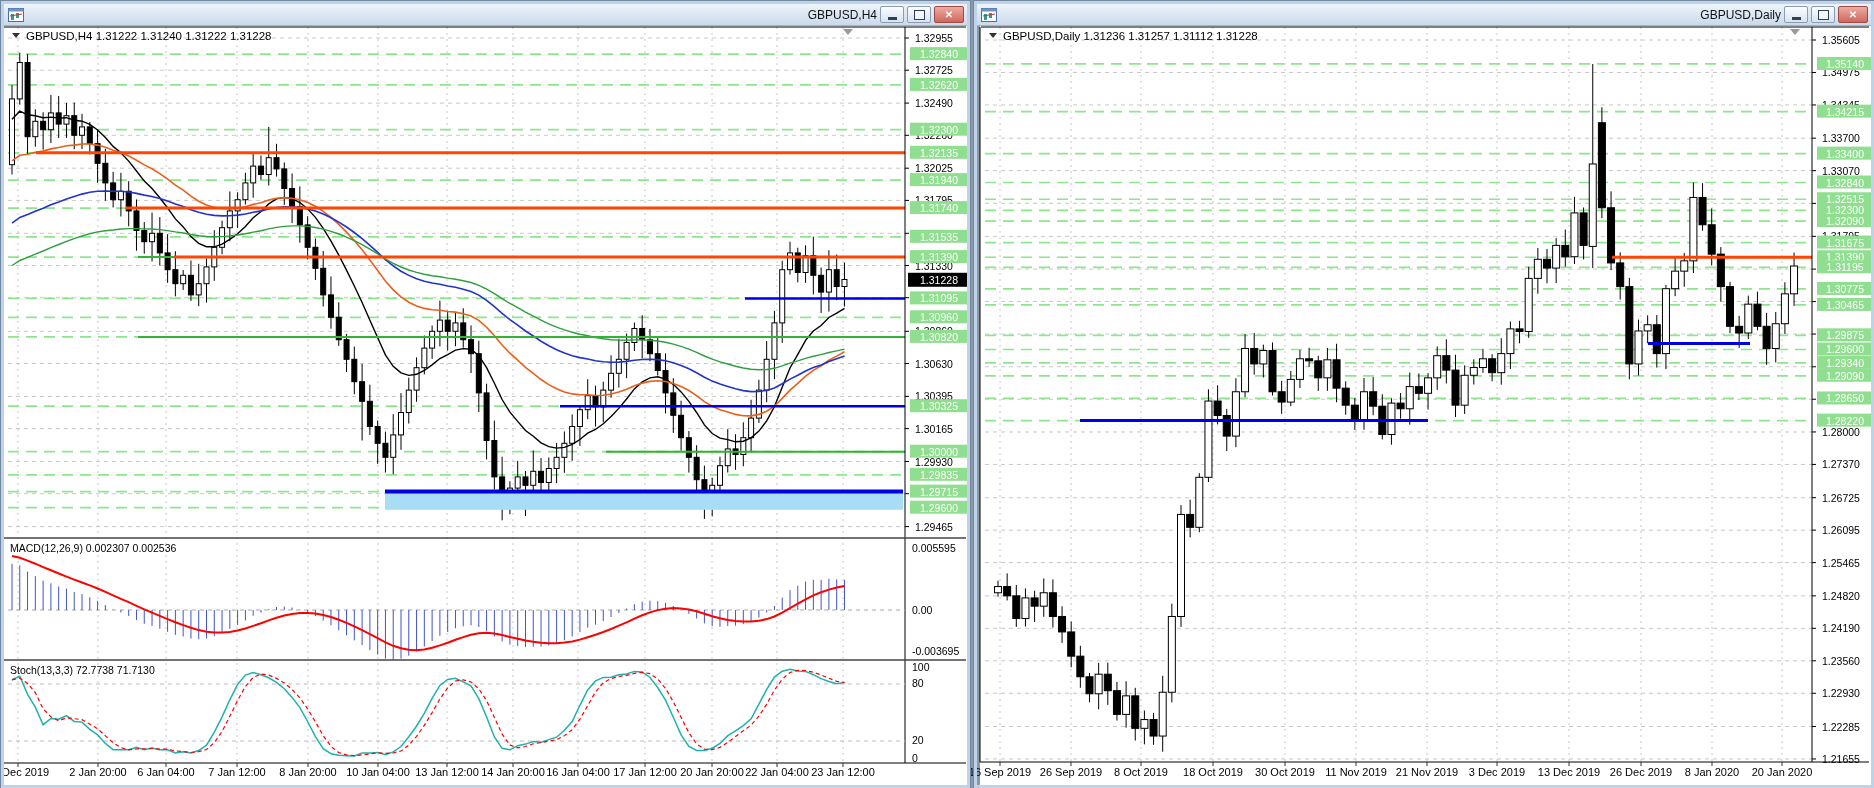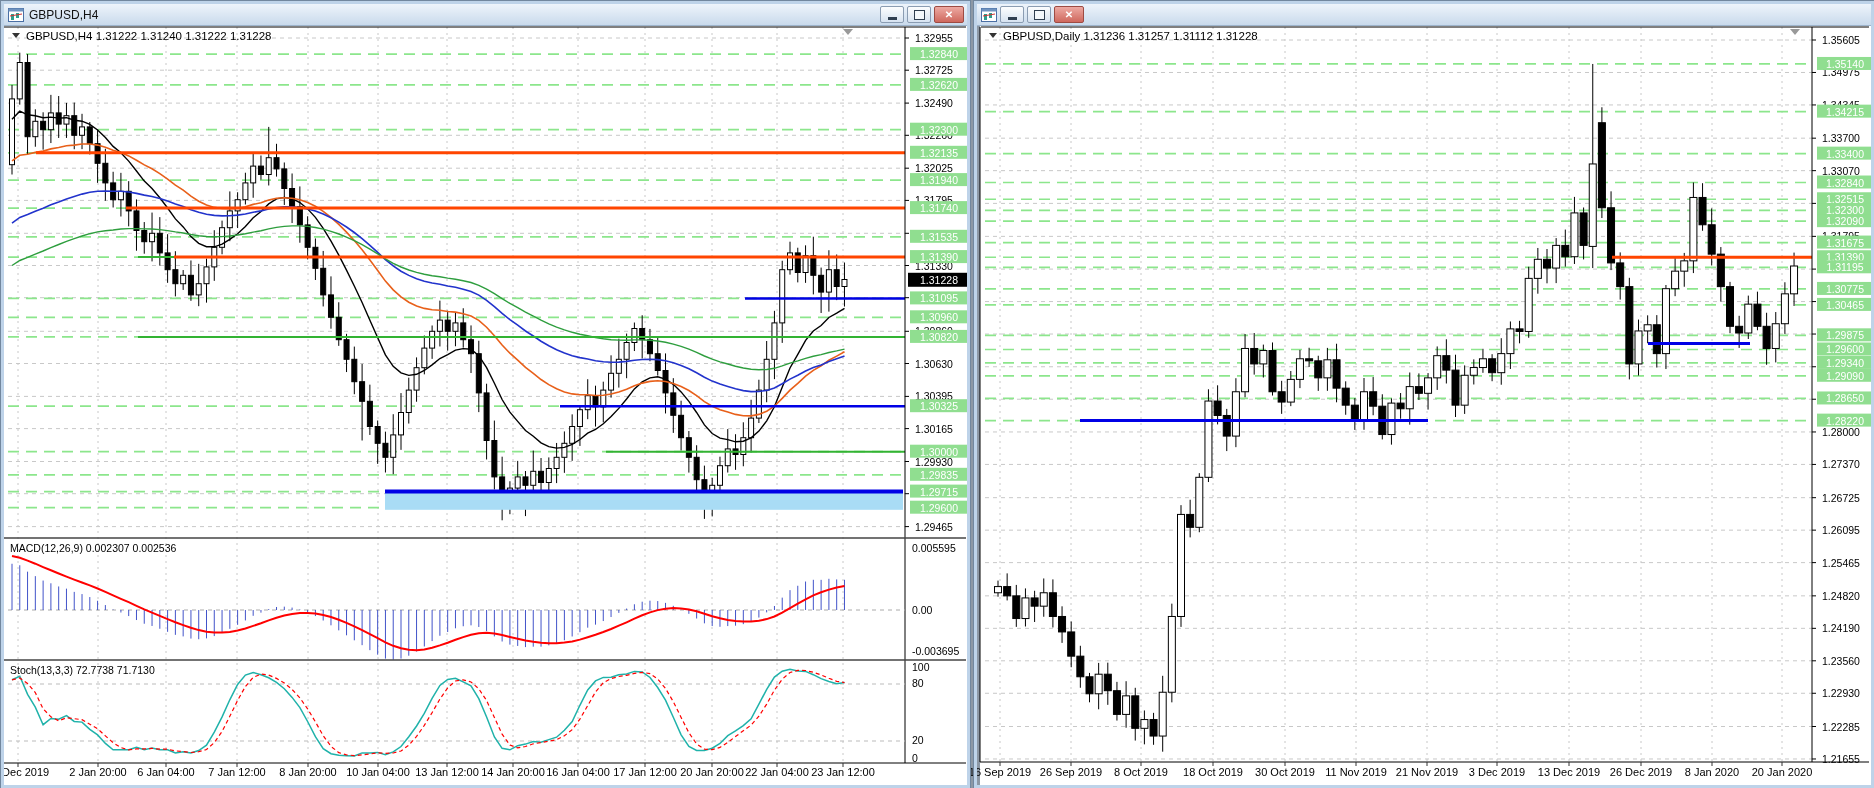--- a/index.html
+++ b/index.html
@@ -4,21 +4,21 @@
 <style>
   html,body{margin:0;padding:0;width:1874px;height:788px;overflow:hidden;background:#8d98a5;
     font-family:"Liberation Sans",sans-serif;}
   #charts{position:absolute;left:0;top:0;z-index:0;}
   svg text{font-family:"Liberation Sans",sans-serif;}
   .window{position:absolute;top:0;height:787px;border:1px solid #72879e;z-index:2;
     box-shadow:inset 0 0 0 3px #bed3e9;pointer-events:none;}
   .titlebar{height:21px;margin:3px 3px 0 3px;display:flex;align-items:center;
     background:linear-gradient(#eef4fb,#c9daec);border-bottom:1px solid #9db4cc;
     padding:0 3px 0 4px;pointer-events:auto;}
-  .wintitle{font-size:12px;color:#111;margin-left:5px;flex:1;white-space:nowrap;}
+  .wintitle{font-size:12px;color:#111;margin-left:5px;flex:1;white-space:nowrap;text-align:right;}
   .winicon{display:inline-flex;width:16px;height:14px;}
   .winbtns{display:flex;align-items:center;}
   .wbtn{width:22px;height:15px;border:1px solid #8a9cb2;border-radius:2px;
     background:linear-gradient(#fcfdfe,#d7e3f1);display:inline-flex;align-items:center;
     justify-content:center;margin-left:3px;cursor:default;}
   .wbtn.close{width:28px;background:linear-gradient(#edaaa2,#cf685e);border-color:#9d4b43;
     color:#fff;font-size:10px;font-weight:bold;line-height:1;}
   .glyph-min{width:9px;height:3px;background:#2f3e50;margin-top:8px;}
   .glyph-restore{width:9px;height:8px;border:1px solid #2f3e50;background:#f4f8fc;}
 </style>
@@ -941,20 +941,21 @@
   <div class="titlebar">
     <span class="winicon">
       <svg width="16" height="14">
           <rect x="0.5" y="0.5" width="15" height="13" fill="#fff" stroke="#4a6fa5"></rect>
           <rect x="0.5" y="0.5" width="15" height="3" fill="#6f93c0"></rect>
           <rect x="3" y="6" width="3" height="6" fill="#2e9e8e"></rect>
           <rect x="8" y="5" width="3" height="5" fill="#2e9e8e"></rect>
           <line x1="2" y1="8" x2="14" y2="6" stroke="#cc3333"></line>
         </svg>
     </span>
+    <span class="wintitle">GBPUSD,Daily</span>
     <span class="winbtns">
       <span class="wbtn">
           <span class="glyph-min"></span>
         </span>
       <span class="wbtn">
           <span class="glyph-restore"></span>
         </span>
       <span class="wbtn close">✕</span>
     </span>
   </div>

